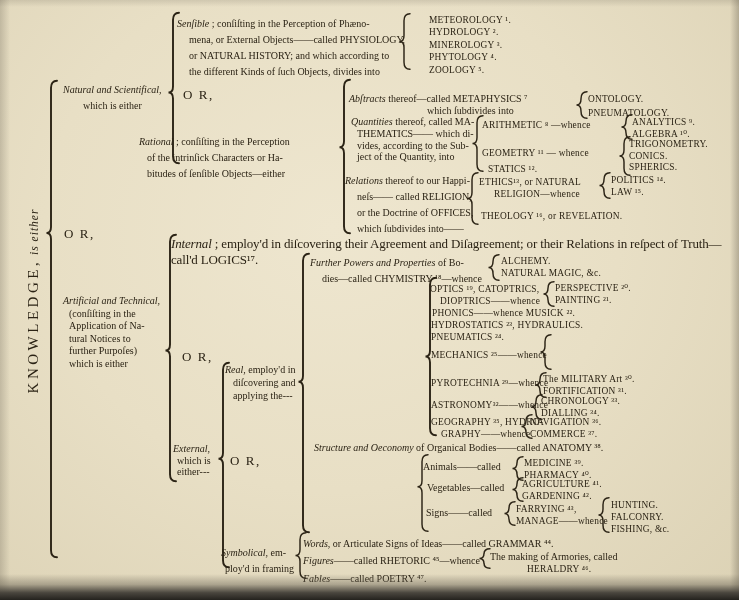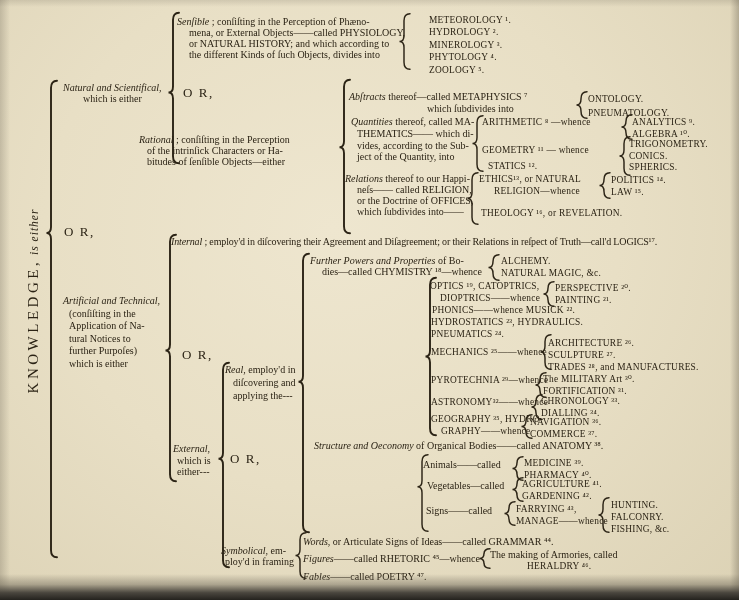--- a/index.html
+++ b/index.html
@@ -1,25 +1,25 @@
 <!DOCTYPE html>
 <html><head>
 <meta charset="utf-8">
 <style>
   html,body{margin:0;padding:0}
   #page{position:relative;width:739px;height:600px;overflow:hidden;
         background:#e7dec4;color:#2b2315;
         font-family:"Liberation Serif","DejaVu Serif",serif;}
   .paper{position:absolute;inset:0;
         background:radial-gradient(ellipse at 45% 38%, #eee6cf 0%, #e8dfc5 50%, #dcd2b5 100%);}
-  .t{position:absolute;font-size:10px;line-height:11px;white-space:pre-line;}
+  .t{position:absolute;font-size:10px;line-height:16px;white-space:pre-line;}
   .t i{font-style:italic}
   .sc{font-size:9.4px;letter-spacing:.25px}
   .or{font-size:13px;letter-spacing:1.6px}
-  .wide{font-size:10px;letter-spacing:-0.15px}
+  .wide{font-size:13px;letter-spacing:-0.15px}
   .brace{position:absolute}
   .brace svg{display:block;overflow:visible}
   .edge-bottom{position:absolute;left:0;right:0;bottom:0;height:26px;
         background:linear-gradient(180deg, rgba(90,85,72,0) 0%, rgba(104,98,84,.45) 40%, #4a463e 72%, #24221e 100%);}
   .edge-right{position:absolute;top:0;bottom:0;right:0;width:9px;
         background:linear-gradient(270deg, rgba(70,64,52,.30), rgba(70,64,52,0));}
   .edge-left{position:absolute;top:0;bottom:0;left:0;width:10px;
         background:linear-gradient(90deg, rgba(70,64,52,.22), rgba(70,64,52,0));}
   .edge-top{position:absolute;left:0;right:0;top:0;height:7px;
         background:linear-gradient(180deg, rgba(70,64,52,.15), rgba(70,64,52,0));}
@@ -243,23 +243,20 @@
 
 
   <div class="t sc" style="left:430px;top:281px">OPTICS ¹⁹, CATOPTRICS,</div>
   <div class="t sc" style="left:440px;top:293px">DIOPTRICS——whence</div>
   <div class="t sc" style="left:555px;top:282px;line-height:12px">PERSPECTIVE ²⁰.
 PAINTING ²¹.</div>
   <div class="t sc" style="left:432px;top:305px">PHONICS——whence MUSICK ²².</div>
   <div class="t sc" style="left:431px;top:317px">HYDROSTATICS ²³, HYDRAULICS.</div>
   <div class="t sc" style="left:431px;top:329px">PNEUMATICS ²⁴.</div>
   <div class="t sc" style="left:431px;top:347px">MECHANICS ²⁵——whence</div>
-  <div class="t sc" style="left:548px;top:337px;line-height:12px">ARCHITECTURE ²⁶.
-SCULPTURE ²⁷.
-TRADES ²⁸, and MANUFACTURES.</div>
   <div class="t sc" style="left:431px;top:375px">PYROTECHNIA ²⁹—whence</div>
   <div class="t sc" style="left:543px;top:373px;line-height:12px">The MILITARY Art ³⁰.
 FORTIFICATION ³¹.</div>
   <div class="t sc" style="left:431px;top:397px">ASTRONOMY³²——whence</div>
   <div class="t sc" style="left:541px;top:395px;line-height:12px">CHRONOLOGY ³³.
 DIALLING ³⁴.</div>
   <div class="t sc" style="left:431px;top:414px">GEOGRAPHY ³⁵, HYDRO-</div>
   <div class="t sc" style="left:441px;top:426px">GRAPHY——whence</div>
   <div class="t sc" style="left:530px;top:417px;line-height:11.5px">NAVIGATION ³⁶.
 COMMERCE ³⁷.</div>

